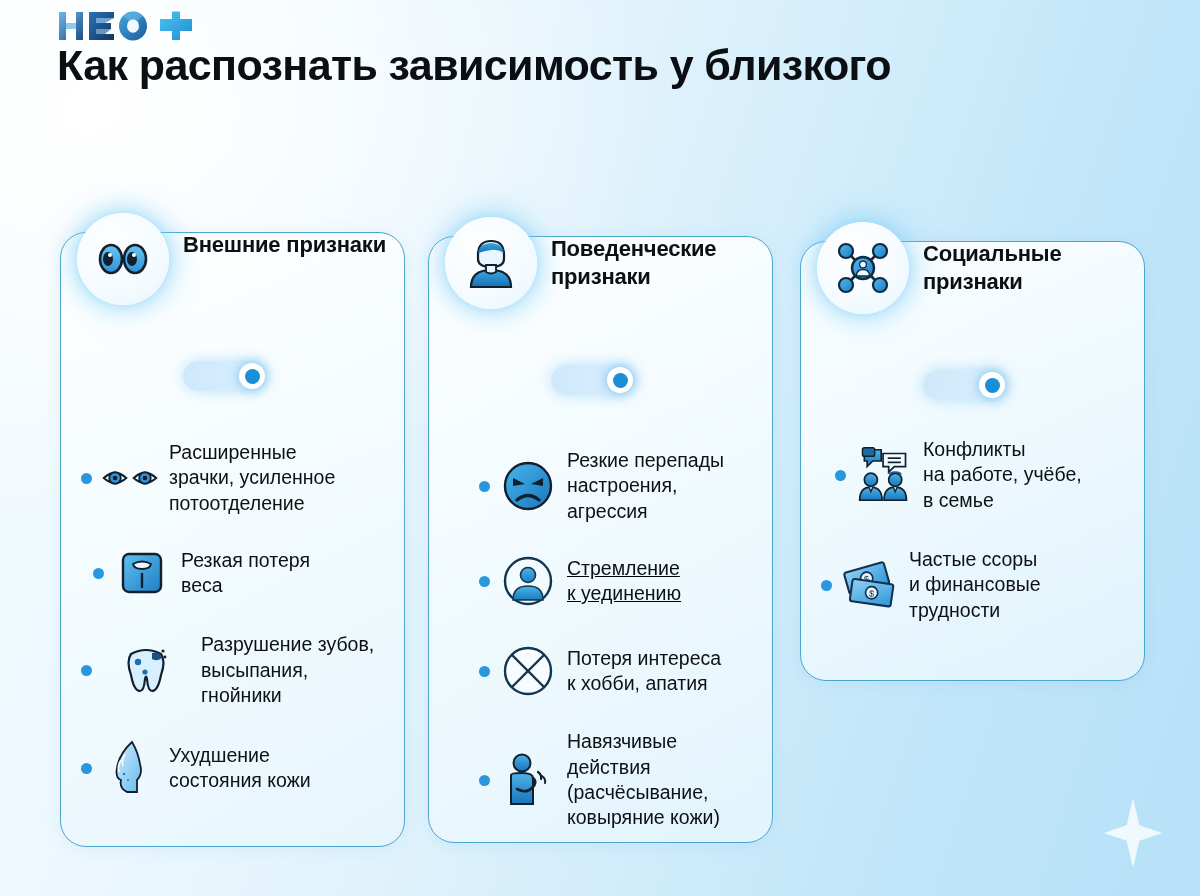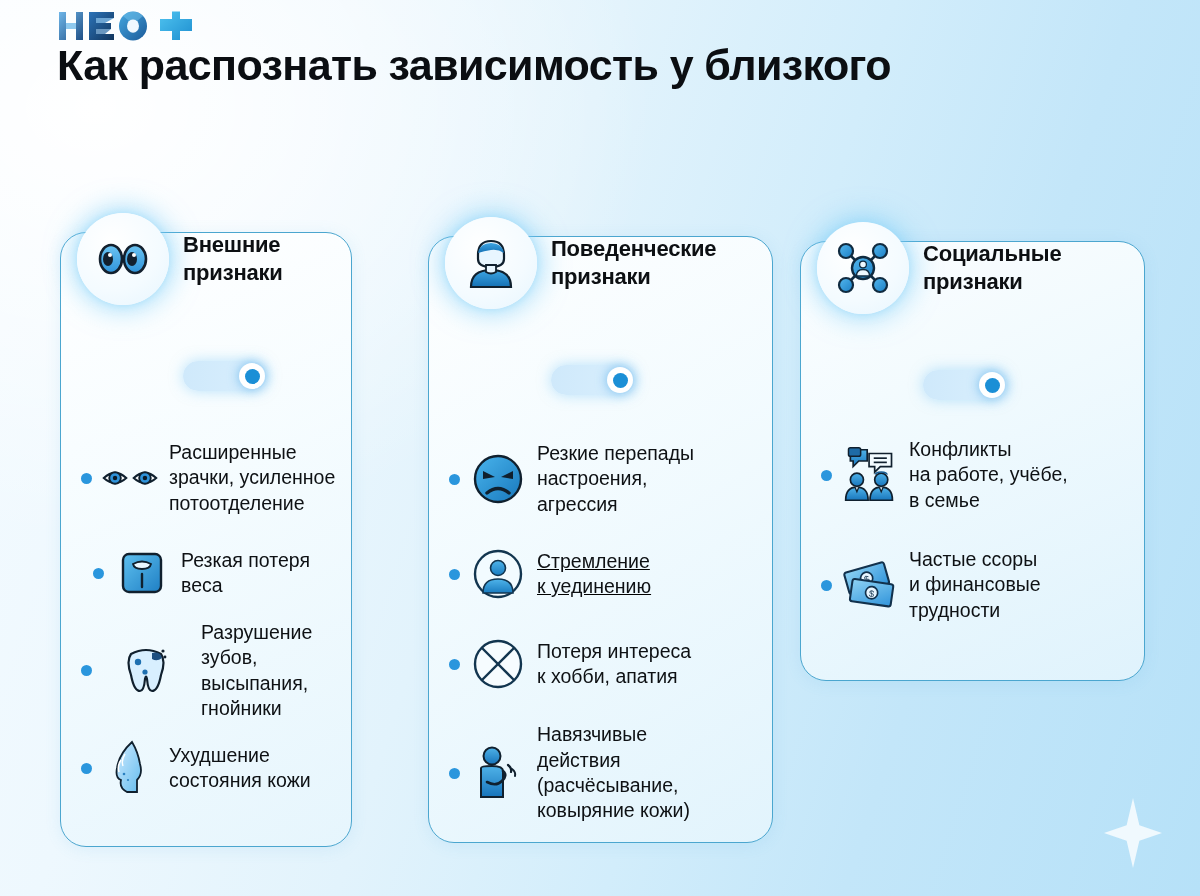--- a/index.html
+++ b/index.html
@@ -49,21 +49,21 @@
   .card {
     position:absolute;
     border:1.6px solid #4ba6cf;
     border-radius:26px;
     background:linear-gradient(160deg,
         rgba(255,255,255,.93) 0%,
         rgba(247,253,255,.88) 38%,
         rgba(231,246,253,.82) 100%);
     box-shadow:0 2px 16px rgba(80,170,220,.12);
   }
-  #card-0 { left:60px;  top:232px; width:292px; height:615px; }
+  #card-0 { left:60px;  top:232px; width:345px; height:615px; }
   #card-1 { left:428px; top:236px; width:345px; height:607px; }
   #card-2 { left:800px; top:241px; width:345px; height:440px; }
 
   .card-head { position:absolute; left:0; top:0; width:100%; }
   .icon-circle {
     position:absolute; left:16px; top:-20px;
     width:92px; height:92px; border-radius:50%;
     background:radial-gradient(circle at 38% 32%, #ffffff 0%, #f4fbff 58%, #e6f5fe 100%);
     box-shadow:0 0 26px 6px rgba(120,205,250,.55), 0 0 10px rgba(150,215,250,.5);
     display:flex; align-items:center; justify-content:center;
@@ -278,21 +278,21 @@
       </div>
       <div class="card-title">Поведенческие
 признаки</div>
       <div class="toggle">
         <span class="knob">
             <i></i>
           </span>
       </div>
     </div>
 
-    <div class="items" style="top:192px;">
+    <div class="items" style="top:199px;padding-left:30px;">
       <div class="item" style="height:100px;">
         <span class="bullet"></span>
         <span class="item-icon">
           <svg width="52" height="52" viewBox="0 0 52 52">
             <defs>
               <linearGradient id="angG" x1="0" y1="0" x2="1" y2="1">
                 <stop offset="0" stop-color="#49b4ec"></stop>
                   <stop offset="1" stop-color="#1878bd"></stop>
               </linearGradient>
             </defs>
@@ -390,21 +390,21 @@
       <div class="card-title">Социальные
 признаки</div>
       <div class="toggle">
         <span class="knob">
             <i></i>
           </span>
       </div>
     </div>
 
     <div class="items" style="top:178px;">
-      <div class="item" style="height:110px;">
+      <div class="item" style="height:110px;padding-left:14px;">
         <span class="bullet"></span>
         <span class="item-icon">
           <svg width="62" height="62" viewBox="0 0 62 62">
             <defs>
               <linearGradient id="ppG" x1="0" y1="0" x2="0" y2="1">
                 <stop offset="0" stop-color="#4fb2e8"></stop>
                   <stop offset="1" stop-color="#1876bd"></stop>
               </linearGradient>
             </defs>
             <path d="M10 4 L28 4 L28 16 L19 16 L13 22 L13 16 L10 16 Z" fill="url(#ppG)" stroke="#10202e" stroke-width="1.8"></path>

